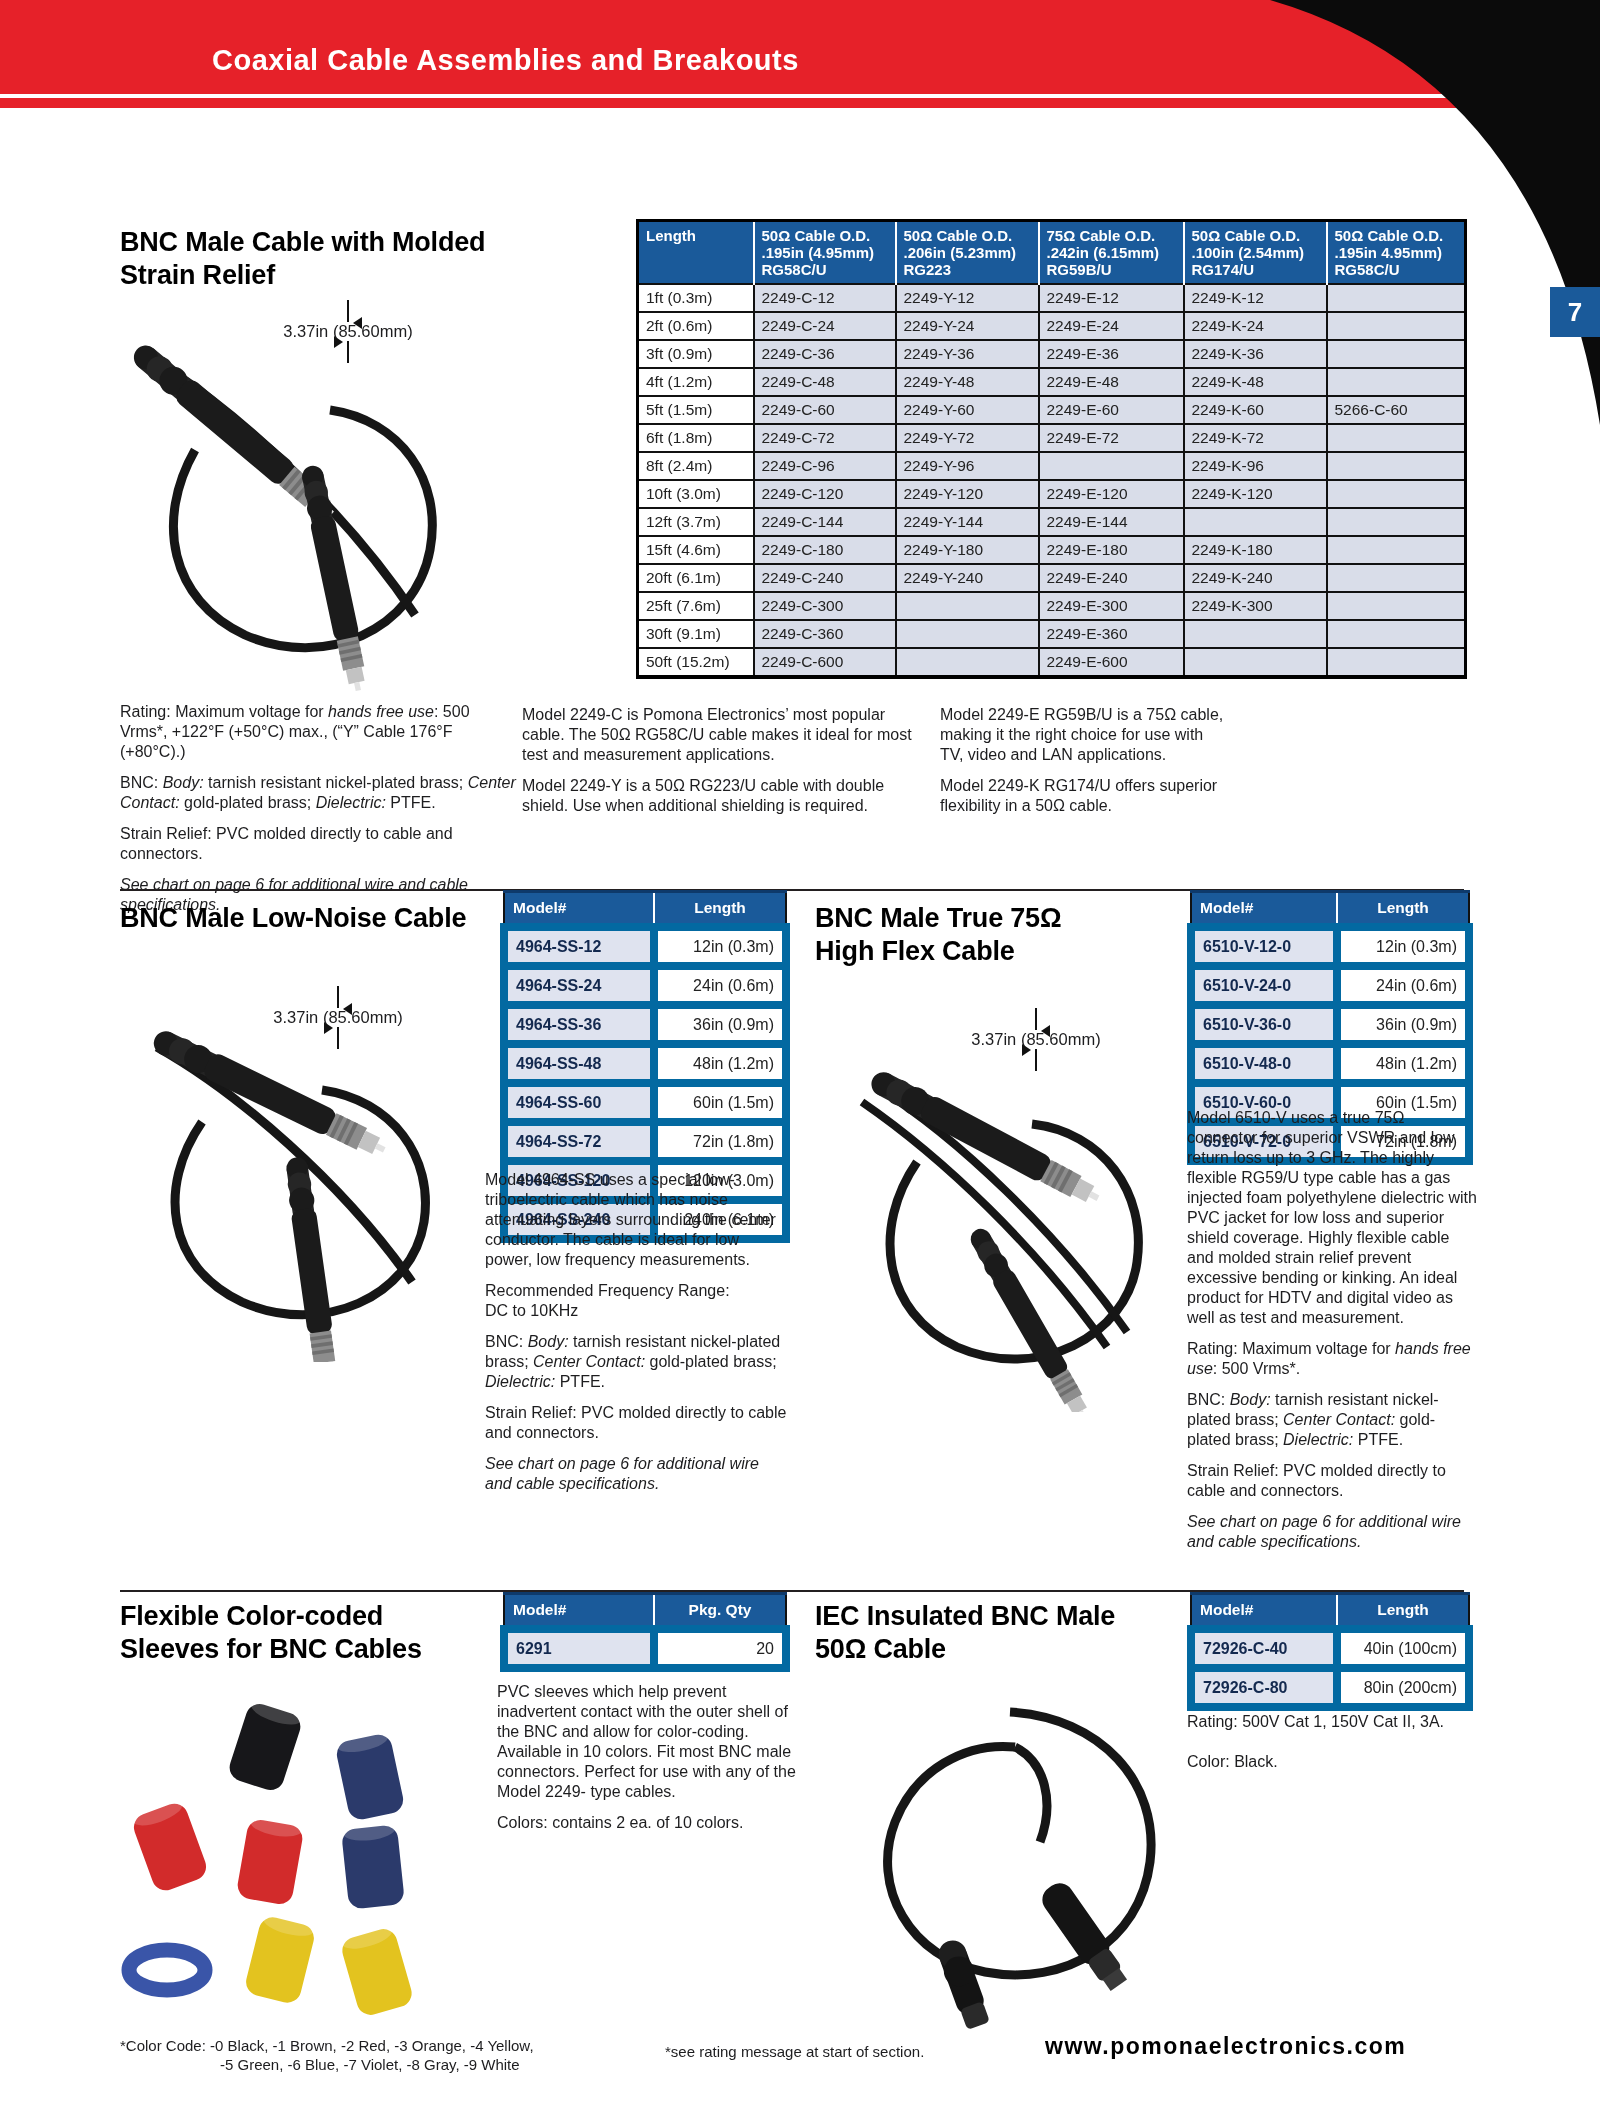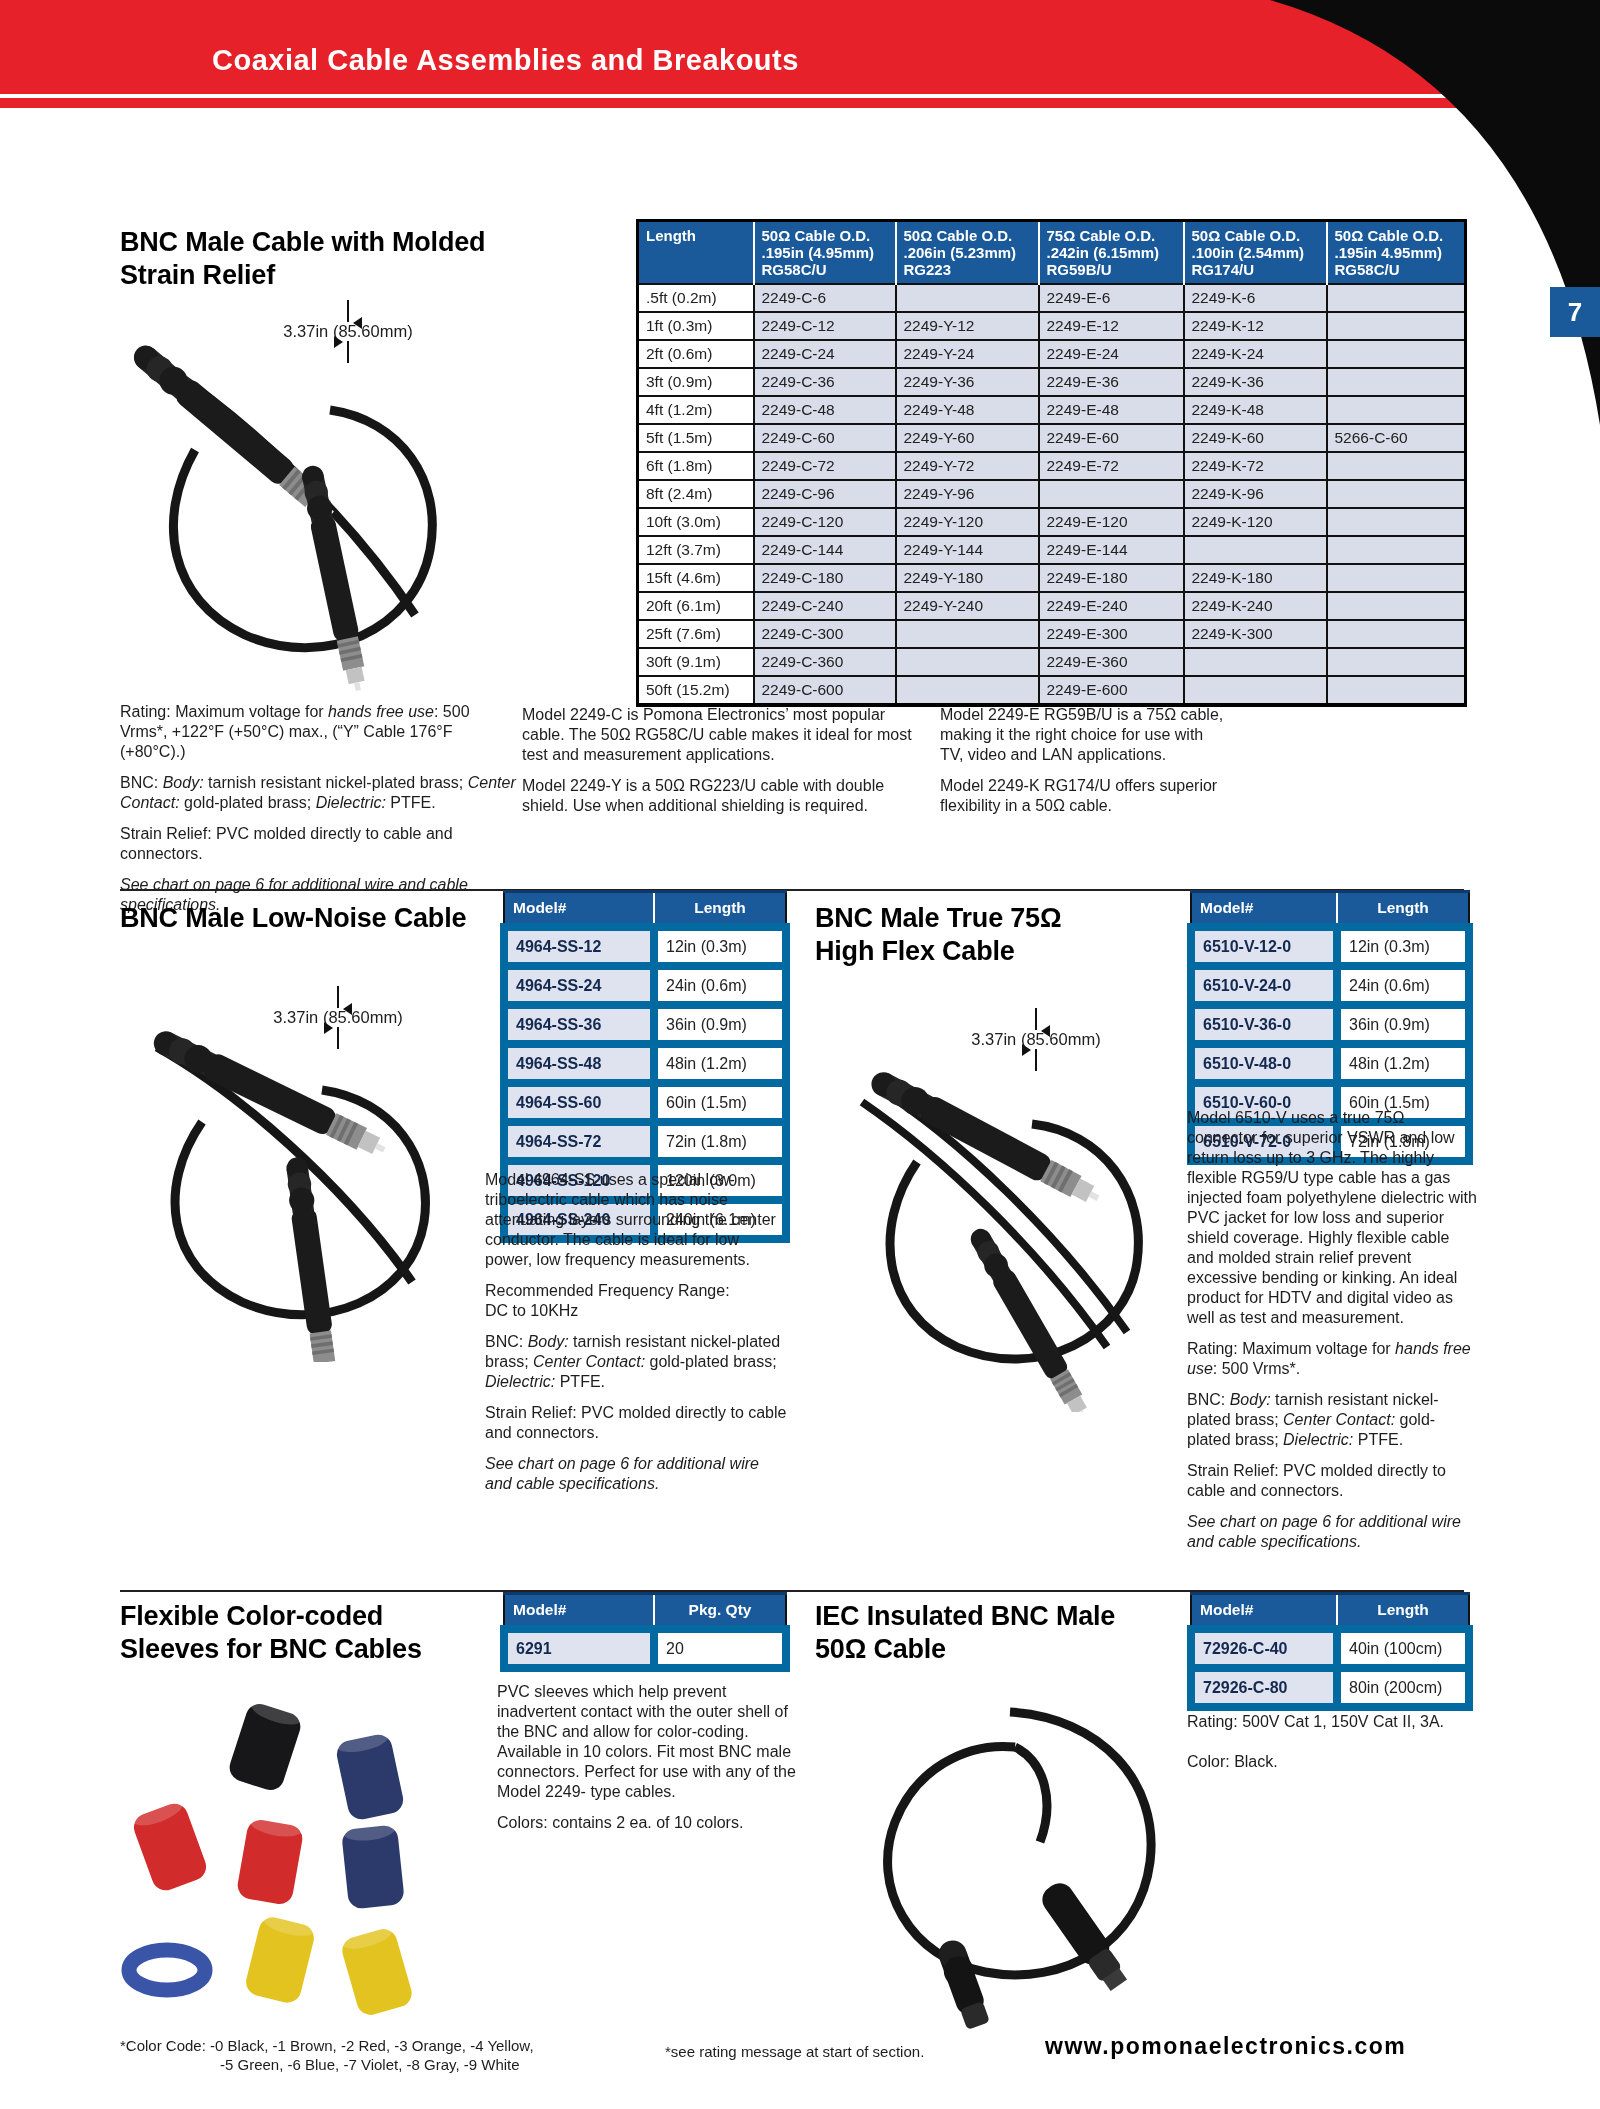--- a/index.html
+++ b/index.html
@@ -42,21 +42,21 @@
   .bigtable td.c0{background:#fff;}
 
   
   .smalltable{position:absolute;table-layout:fixed;border:2px solid #111;border-top:3px solid #0e3a6b;border-bottom:3px solid #111;}
   .smalltable th{background:#1a5a9a;color:#fff;font-size:15.5px;font-weight:bold;padding:6px 8px;
                  text-align:left;border-left:2px solid #fff;white-space:nowrap;}
   .smalltable th:first-child{border-left:none;}
   .smalltable th.h1{text-align:center;}
   .smalltable td{border:8px solid #0369a1;font-size:16px;padding:5.5px 8px;height:20px;white-space:nowrap;}
   .smalltable td.c0{background:#dfe3ef;color:#13294f;font-weight:bold;}
-  .smalltable td.c1{background:#fff;text-align:left;color:#222;}
+  .smalltable td.c1{background:#fff;text-align:right;color:#222;}
 
   .rule{position:absolute;left:120px;width:1344px;height:2px;background:#231f20;}
 
   .footer-text{font-size:15px;line-height:19px;}
   .website{position:absolute;left:1045px;top:2033px;font-size:23px;font-weight:bold;letter-spacing:1.5px;color:#000;}
 </style>
 </head>
 <body>
 
 <div class="page">
@@ -130,28 +130,20 @@
           <th class="h4">50Ω Cable O.D.
 .100in (2.54mm)
 RG174/U</th>
           <th class="h5">50Ω Cable O.D.
 .195in 4.95mm)
 RG58C/U</th>
         </tr>
       </thead>
       <tbody>
         <tr>
-          <td class="c0">.5ft (0.2m)</td>
-          <td class="c1">2249-C-6</td>
-          <td class="c2"></td>
-          <td class="c3">2249-E-6</td>
-          <td class="c4">2249-K-6</td>
-          <td class="c5"></td>
-        </tr>
-        <tr>
           <td class="c0">1ft (0.3m)</td>
           <td class="c1">2249-C-12</td>
           <td class="c2">2249-Y-12</td>
           <td class="c3">2249-E-12</td>
           <td class="c4">2249-K-12</td>
           <td class="c5"></td>
         </tr>
         <tr>
           <td class="c0">2ft (0.6m)</td>
           <td class="c1">2249-C-24</td>

